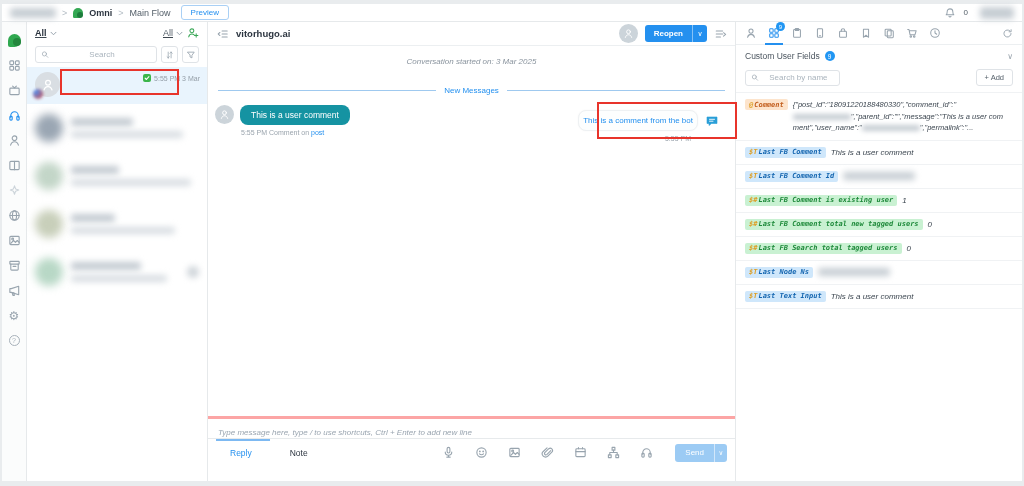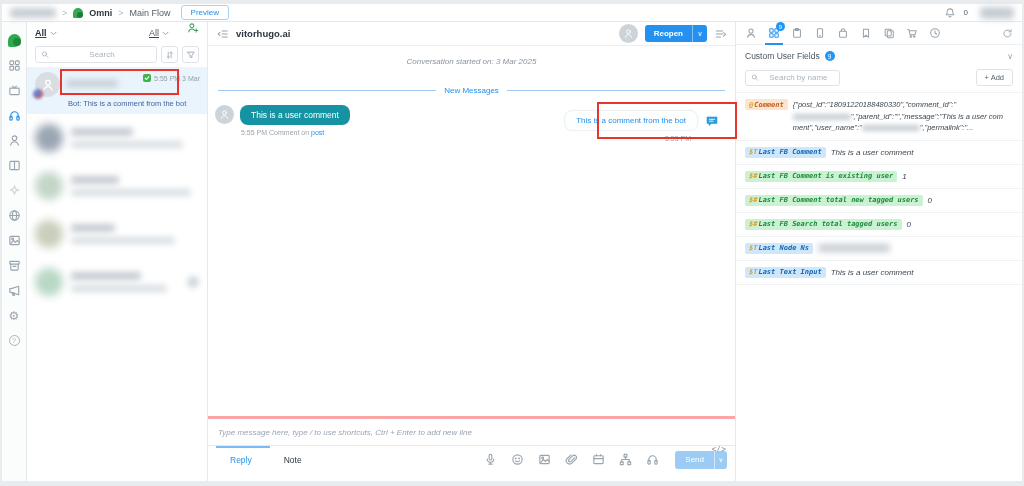--- a/index.html
+++ b/index.html
@@ -26,21 +26,21 @@
   .rail-item { width:25px; height:25px; display:flex; align-items:center; justify-content:center; }
   .rail-item svg.ic { width:13px; height:13px; }
   .rail-item.active svg.ic { stroke:#2490ef; }
   .logo-dot { width:13px; height:13px; border-radius:50% 50% 50% 15%; background:#2fa84f; position:relative; }
   .logo-dot:after { content:""; position:absolute; right:0; bottom:1px; width:8px; height:8px; border-radius:50%; background:#23863d; }
   .gear-glyph { font-size:12px; color:#98a4ae; line-height:1; font-family:"DejaVu Sans", sans-serif; }
   .help-ring { width:11px; height:11px; border:1.2px solid #a7b1ba; border-radius:50%; color:#a7b1ba; font-size:7px; display:flex; align-items:center; justify-content:center; }
 
   
   .chatlist { position:absolute; left:25px; top:18px; width:181px; height:459px; background:#fff; border-right:1px solid #e6e9eb; }
-  .cl-head { height:22px; display:flex; padding:0 8px; gap:18px;text-decoration:underline; }
+  .cl-head { height:22px; display:flex; align-items:center; padding:0 8px; gap:4px;text-decoration:underline; }
   .cl-filter { font-size:9px; color:#2c3540; font-weight:bold; display:flex; align-items:center; gap:3px; }
   .cl-head .sp { flex:1; }
   .chev { width:7px; height:5px; }
   .searchrow { display:flex; align-items:center; gap:4px; padding:2px 8px 4px; }
   .searchbox { flex:1; height:17px; border:1px solid #dfe3e7; border-radius:3px; display:flex; align-items:center; padding:0 5px; gap:4px; background:#fff; }
   .searchbox input { border:0; outline:0; width:100%; font-size:8px; color:#3c4650; font-family:inherit;text-align:center; }
   .searchbox input::placeholder { color:#aab4bd; }
   .sqbtn { width:17px; height:17px; border:1px solid #dfe3e7; border-radius:3px; background:#fff; display:flex; align-items:center; justify-content:center; }
   .chat-sel { background:#e9f4fd; padding:5px 8px 6px; display:flex; gap:6px; position:relative; min-height:37px; }
   .avatar26 { width:25px; height:25px; border-radius:50%; background:#d9dee3; position:relative; flex:none; display:flex; align-items:center; justify-content:center; }
@@ -72,29 +72,29 @@
   .cv-body { position:absolute; top:25px; left:0; right:0; bottom:68px; background:#fff; }
   .started { text-align:center; font-size:8px; font-style:italic; color:#8a949e; margin-top:10px; }
   .nm-divider { display:flex; align-items:center; margin:20px 10px 0; gap:8px; }
   .nm-divider .line { flex:1; height:1px; background:#9fc9ef; }
   .nm-label { font-size:8px; color:#2490ef; }
   .msg-left { display:flex; align-items:flex-start; gap:6px; padding:10px 0 0 7px; }
   .bubble-user { background:#1593a2; color:#fff; font-size:8.5px; padding:5px 11px; border-radius:8px; }
   .msg-meta { font-size:7px; color:#9aa4ad; padding:4px 0 0 33px; }
   .msg-meta a { color:#2490ef; text-decoration:none; }
   .msg-right { position:absolute; top:63px; right:16px; display:flex; align-items:center; gap:7px; }
-  .bubble-bot { background:#fdfefe; border:1px solid #eef1f3; color:#2490ef; font-size:8px; padding:5px 11px; border-radius:8px; box-shadow:0 0 2px rgba(0,0,0,.04); }
+  .bubble-bot { background:#fdfefe; border:1px solid #eef1f3; color:#2490ef; font-size:8px; padding:5px 4px; border-radius:8px; box-shadow:0 0 2px rgba(0,0,0,.04); }
   .bot-time { position:absolute; top:88px; right:44px; font-size:7px; color:#9aa4ad; }
   .comment-ic { width:14px; height:14px; }
 
   .composer { position:absolute; left:0; right:0; bottom:0; height:65px; border-top:3px solid #fca5a5; }
   .composer textarea { width:100%; height:38px; border:0; outline:0; resize:none; font-family:inherit; font-size:8px; padding:9px 10px; color:#3c4650; }
   .composer textarea::placeholder { color:#9aa5b0; font-style:italic; }
   .code-glyph { position:absolute; right:9px; top:26px; font-size:8px; color:#8a95a0; font-family:"DejaVu Sans Mono", monospace; }
-  .cp-toolbar { position:absolute; left:0; right:0; bottom:8px; height:28px; border-top:1px solid #e7eaec; display:flex; align-items:center; padding:0 8px; gap:14px; }
+  .cp-toolbar { position:absolute; left:0; right:0; bottom:15px; height:28px; border-top:1px solid #e7eaec; display:flex; align-items:center; padding:0 8px; gap:20px; }
   .tab-reply { font-size:8.5px; color:#2490ef; position:relative; padding:8px 18px 8px 14px; }
   .tab-reply:before { content:""; position:absolute; left:0; right:0; top:-1px; height:2px; background:#7db9f2; }
   .tab-note { font-size:8.5px; color:#2c3540; }
   .cp-toolbar .sp { flex:1; }
   .cp-ic { width:13px; height:13px; stroke:#2b93ec; }
   .send-btn { display:flex; height:18px; background:#9ccbf4; border-radius:3px; color:#fff; overflow:hidden; margin-left:2px; }
   .send-main { font-size:8px; padding:0 10px; display:flex; align-items:center; }
   .send-caret { width:13px; display:flex; align-items:center; justify-content:center; border-left:1px solid rgba(255,255,255,.55); font-size:6.5px; }
 
   
@@ -273,24 +273,20 @@
     </div>
 
     <div class="chat-sel">
       <span class="avatar26">
         <svg class="ic" viewBox="0 0 14 14">
             <circle cx="7" cy="4.8" r="2.4"></circle>
             <path d="M3 12c.6-2.3 2.2-3.4 4-3.4s3.4 1.1 4 3.4"></path>
           </svg>
         <span class="av-badge"></span>
       </span>
-      <div class="chat-sel-main">
-        <span class="blurbar" style="width:52px;height:7px"></span>
-        <div class="chat-preview">Bot: This is a comment from the bot</div>
-      </div>
       <div class="chat-meta">
         <span class="green-sq">
             <svg viewBox="0 0 8 8" fill="none">
               <path d="M1.5 4.2 3.2 6 6.5 2.3" stroke="#fff" stroke-width="1.5" stroke-linecap="round" stroke-linejoin="round"></path>
             </svg>
           </span>
         <span class="chat-time">5:55 PM 3 Mar</span>
       </div>
     </div>
 
@@ -518,20 +514,24 @@
     <div class="fields">
       <div class="frow">
         <span class="pill k-json"><span class="pfx">@</span><span>Comment</span></span>
         <span class="fval-json"><span>{"post_id":"18091220188480330","comment_id":"</span><span class="blur-inline"></span><span>","parent_id":"","message":"This is a user comment","user_name":"</span><span class="blur-inline"></span><span>","permalink":"...</span></span>
       </div>
       <div class="frow">
         <span class="pill k-text"><span class="pfx">$T</span><span>Last FB Comment</span></span>
         <span class="fval">This is a user comment</span>
       </div>
       <div class="frow">
+        <span class="pill k-text"><span class="pfx">$T</span><span>Last FB Comment Id</span></span>
+        <span class="blurbar blur-val"></span>
+      </div>
+      <div class="frow">
         <span class="pill k-num"><span class="pfx">$#</span><span>Last FB Comment is existing user</span></span>
         <span class="fval">1</span>
       </div>
       <div class="frow">
         <span class="pill k-num"><span class="pfx">$#</span><span>Last FB Comment total new tagged users</span></span>
         <span class="fval">0</span>
       </div>
       <div class="frow">
         <span class="pill k-num"><span class="pfx">$#</span><span>Last FB Search total tagged users</span></span>
         <span class="fval">0</span>

